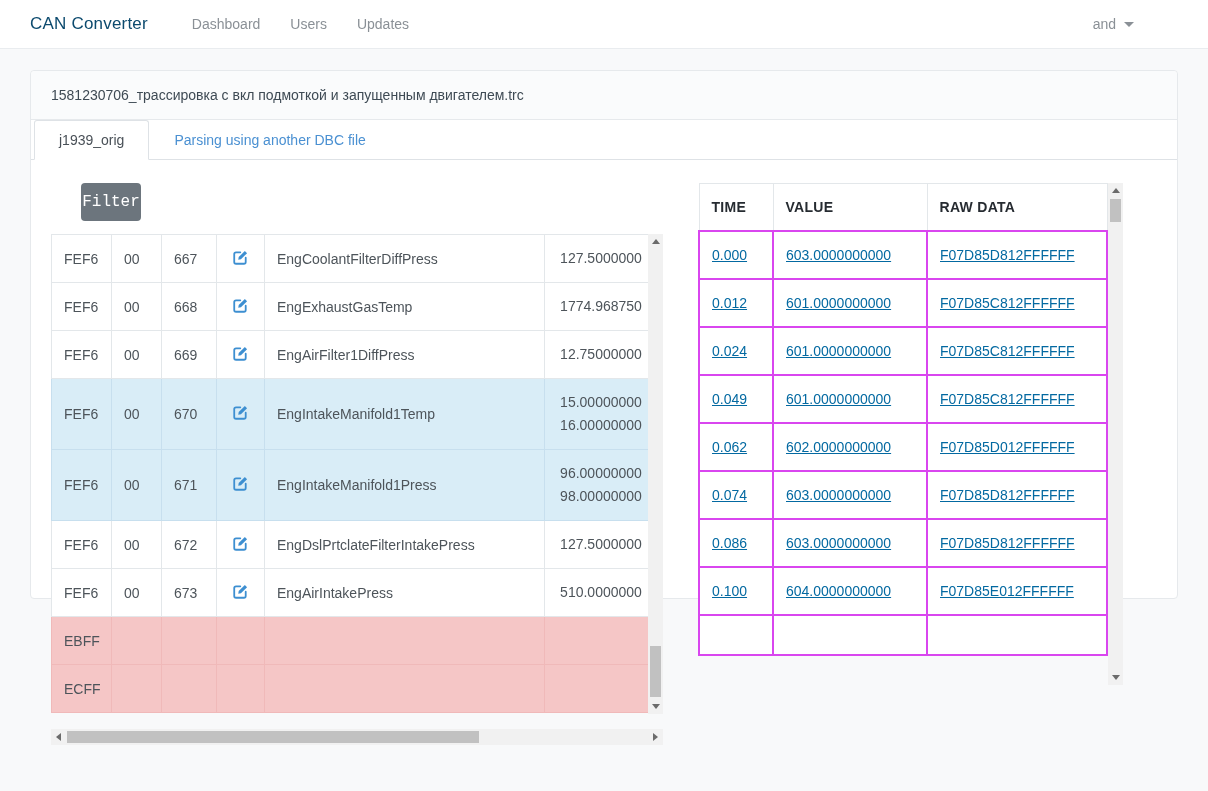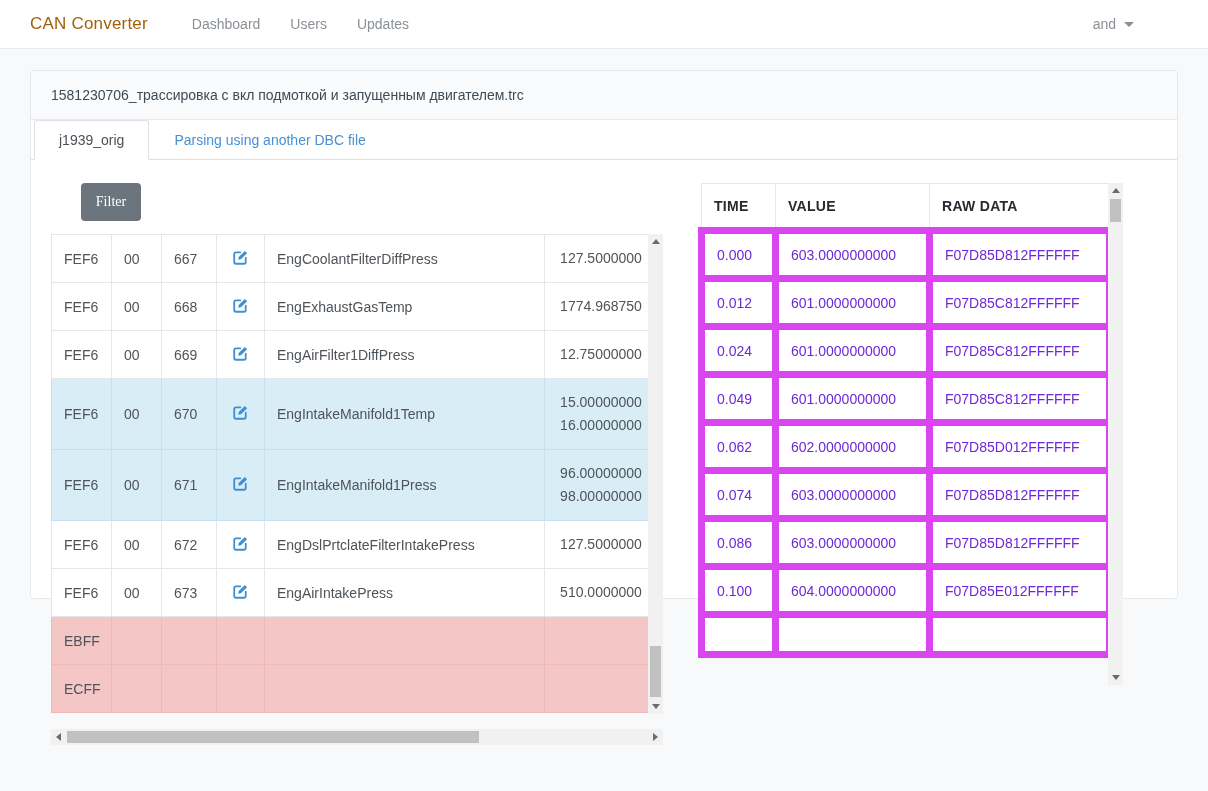--- a/index.html
+++ b/index.html
@@ -7,21 +7,21 @@
   body {
     font-family:"Liberation Sans","DejaVu Sans",sans-serif;
     background:#f8f9fa; color:#4d545a; font-size:14px;
   }
 
   
   .navbar {
     height:49px; background:#fff; border-bottom:1px solid #e9ecef;
     display:flex; align-items:center; padding:0 30px;
   }
-  .brand { font-size:17px; color:#a16207; letter-spacing:.2px; }
+  .brand { font-size:17px; color:#0c4a6e; letter-spacing:.2px; }
   .nav-links { display:flex; margin-left:44px; gap:30px; }
   .nav-link { color:#8a9096; font-size:14px; text-decoration:none; cursor:pointer; }
   .nav-spacer { flex:1; }
   .user-menu { display:flex; align-items:center; gap:8px; color:#8a9096; margin-right:44px; cursor:pointer; }
   .caret-down {
     width:0; height:0; border-left:5px solid transparent; border-right:5px solid transparent;
     border-top:5px solid #8a9096; display:inline-block;
   }
 
   
@@ -55,22 +55,22 @@
     position:relative; cursor:pointer; color:#495057;
   }
   .fake-select .sel-text { white-space:nowrap; overflow:hidden; }
   .fake-select .sel-caret {
     position:absolute; right:10px; top:15px;
     width:0; height:0; border-left:4px solid transparent; border-right:4px solid transparent;
     border-top:5px solid #343a40;
   }
   .btn-filter {
     margin-left:30px; width:60px; height:38px; background:#6c757d; color:#fff;
-    border:none; border-radius:4px; font-size:14px; cursor:pointer;
-    font-family:Liberation Serif, serif;
+    border:none; border-radius:4px; font-size:16px; cursor:pointer;
+    font-family:Liberation Mono, monospace;
   }
 
   .table-zone { margin-top:13px; position:relative; width:612px; }
   table { border-collapse:collapse; table-layout:fixed; background:#fff; }
   .signals-table { width:597px; }
   .signals-table td {
     border:1px solid #e3e7ea; padding:0 12px; height:48px; font-size:14px;
     color:#4d545a; overflow:hidden; white-space:nowrap; background:#fff;
   }
   .signals-table td.val { text-align:center; padding-right:3px; }
@@ -83,22 +83,22 @@
 
   
   .right-col { width:425px; }
   .values-viewport { position:relative; width:425px; height:502px; overflow:hidden; }
   .values-table { width:408px; }
   .values-table th {
     border:1px solid #e3e7ea; text-align:left; padding:0 12px; height:47px;
     font-size:14px; color:#262b31; letter-spacing:.3px; font-weight:bold; background:#fff;
   }
   .values-table td {
-    border:7px solid #d946ef; padding:0 12px; height:48px; font-size:14px;
-    color:#6d28d9; white-space:nowrap; overflow:hidden; background:#fff;
+    border:2px solid #d946ef; padding:0 12px; height:48px; font-size:14px;
+    color:#0369a1; white-space:nowrap; overflow:hidden; background:#fff;text-decoration:underline;
   }
 
   
   .vscroll {
     position:absolute; width:15px; background:#f1f1f1; top:0;
   }
   .vscroll .sb-btn, .hscroll .sb-btn {
     position:absolute; width:15px; height:15px; display:flex; align-items:center; justify-content:center;
     cursor:pointer;
   }

